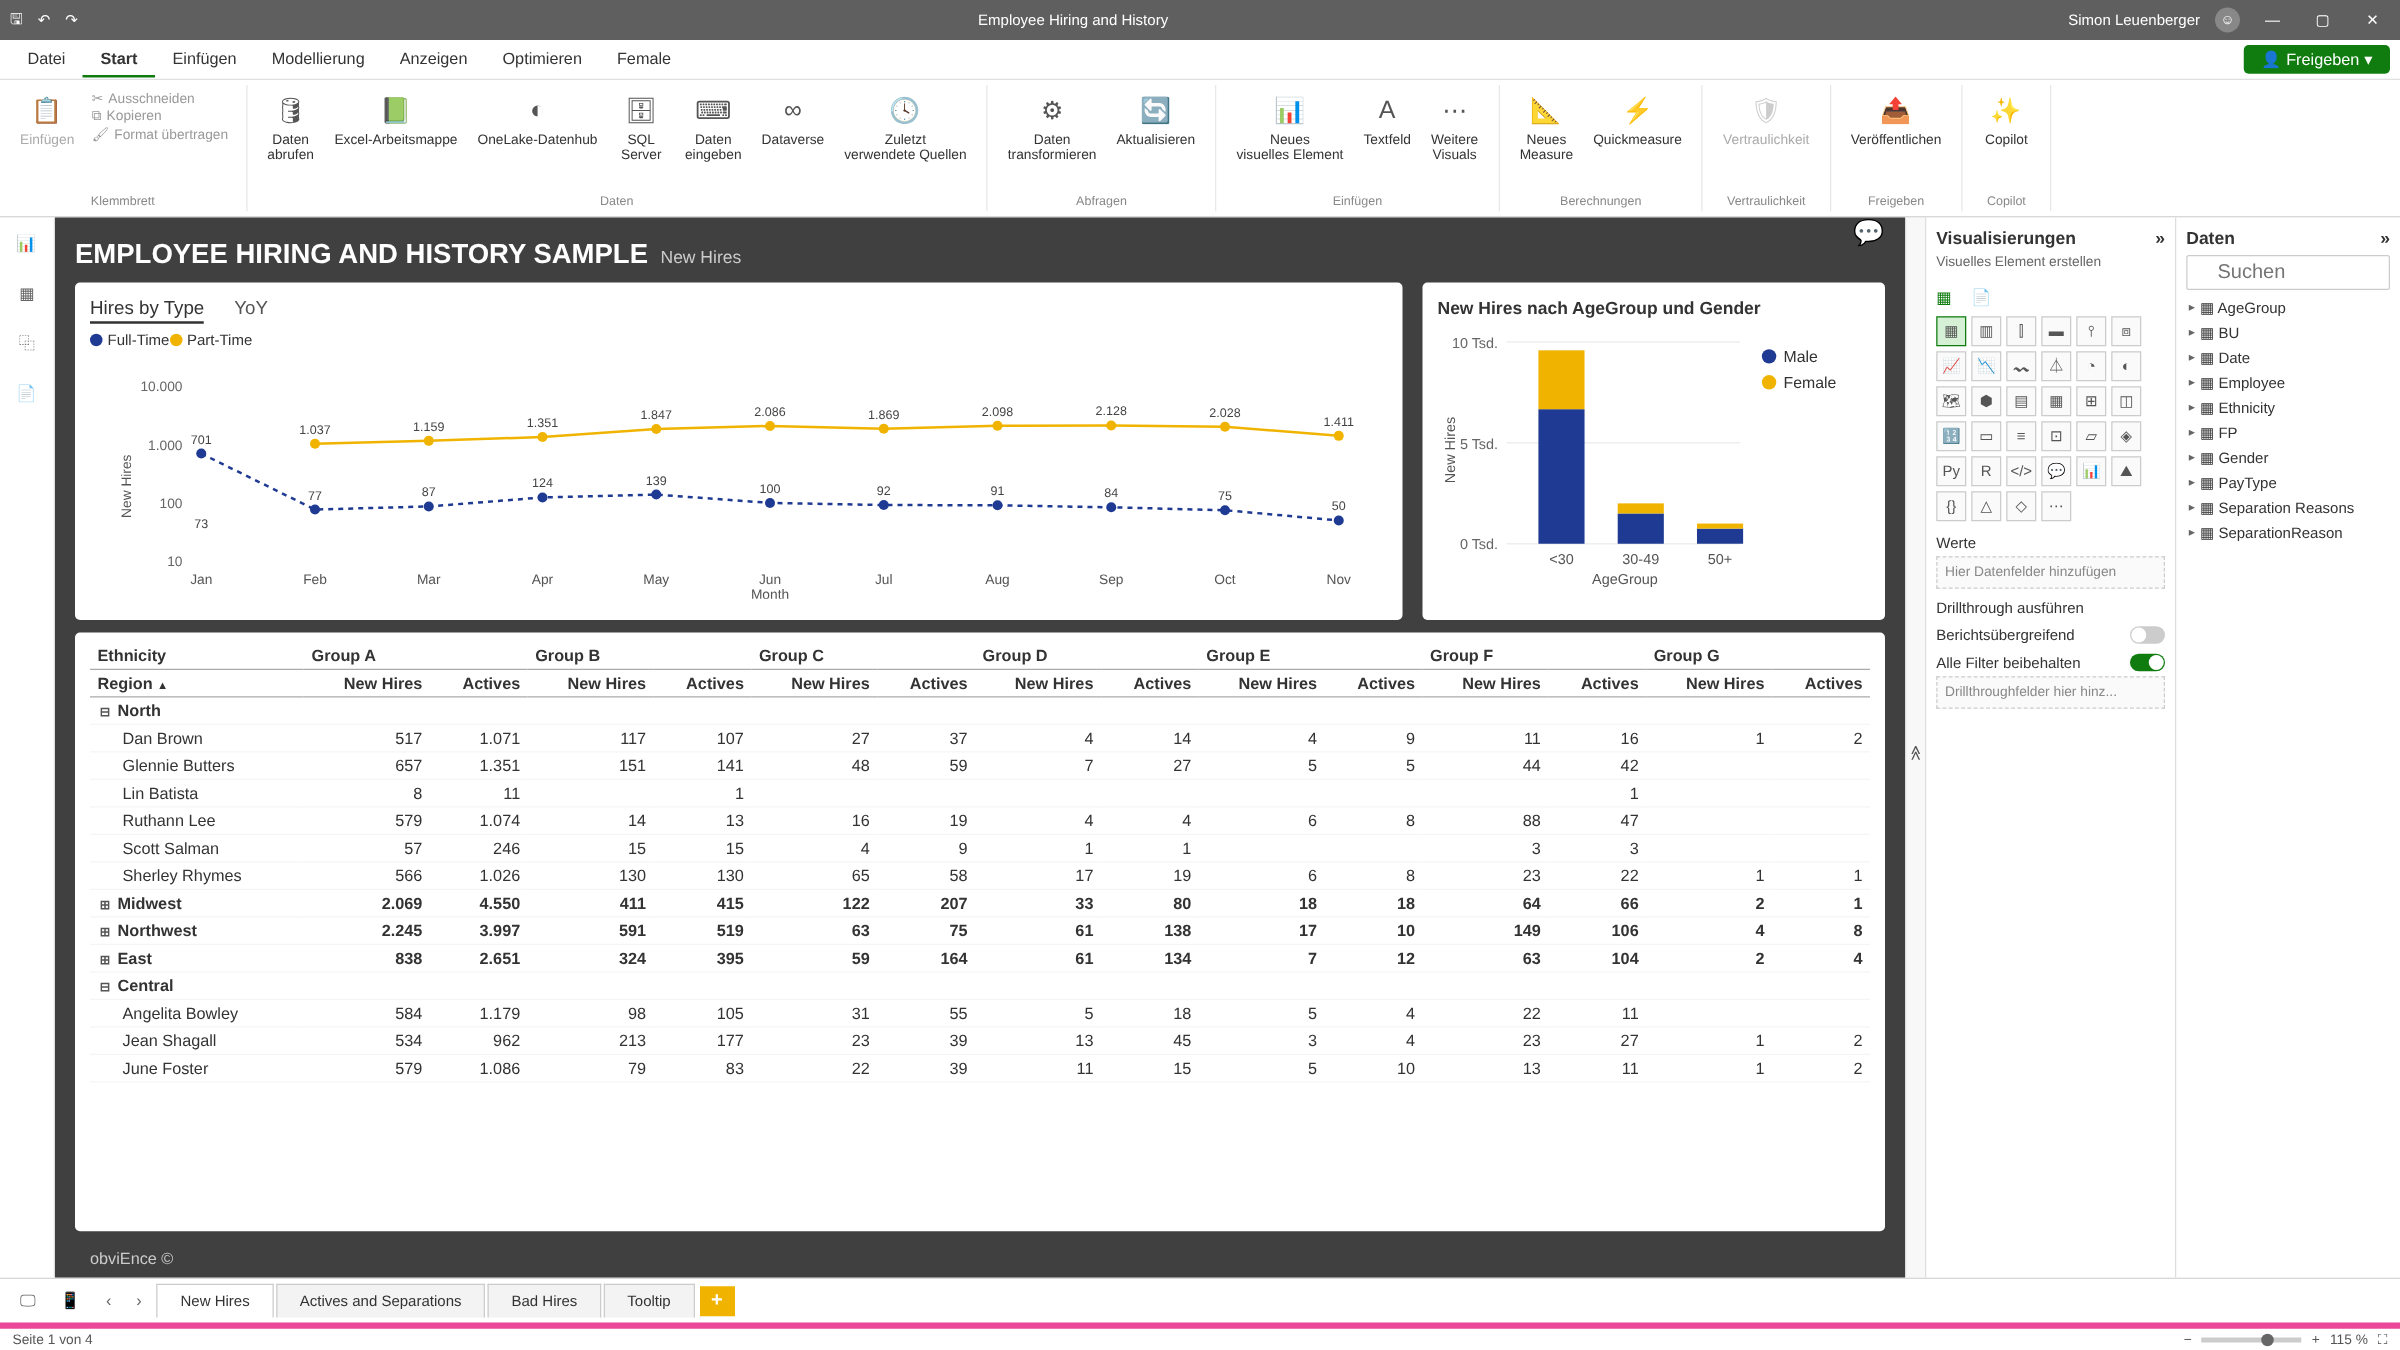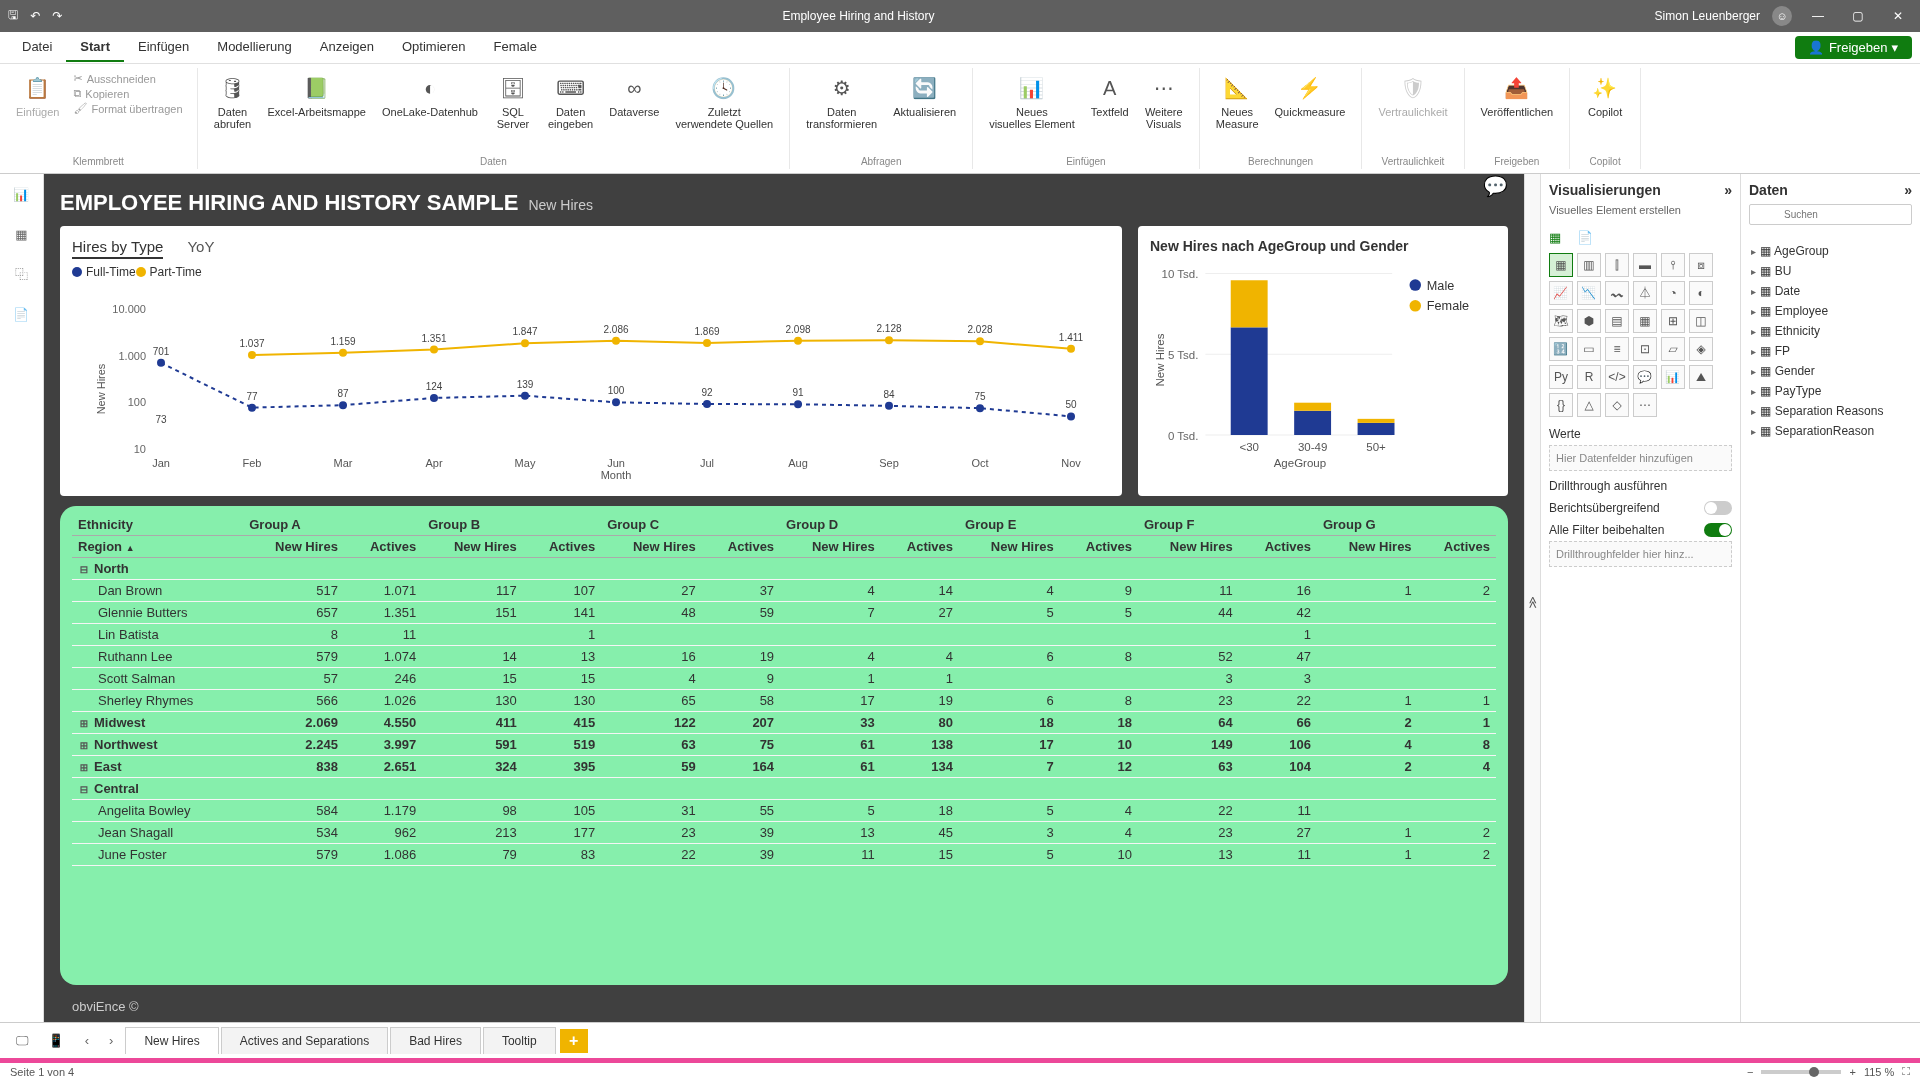--- a/index.html
+++ b/index.html
@@ -38,21 +38,21 @@
 .card-tabs{display:flex;gap:24px;font-size:15px;color:#555;margin-bottom:6px}
 .card-tabs .ct{cursor:pointer;padding-bottom:2px}
 .card-tabs .ct.active{color:#333;border-bottom:2px solid #333;font-weight:500}
 .legend{display:flex;font-size:12px;margin-bottom:20px}
 .legend span{display:flex;align-items:center;gap:4px}
 .dot{width:10px;height:10px;border-radius:50%;display:inline-block}
 .linechart{position:relative;height:180px}
 .linechart svg{width:100%;height:100%}
 .card2 h4{font-size:14px;margin-bottom:8px}
 .barchart{position:relative;height:190px}
-.matrix{background:#86efac;border-radius:16px;flex:1;overflow:hidden;position:relative}
+.matrix{background:#ffffff;border-radius:4px;flex:1;overflow:hidden;position:relative}
 .matrix-inner{overflow:auto;height:100%;padding:8px 12px}
 .matrix table{width:100%;border-collapse:collapse;font-size:13px}
 .matrix th{text-align:left;font-weight:700;padding:3px 6px;border-bottom:1px solid #aaa}
 .matrix th.num,.matrix td.num{text-align:right}
 .matrix td{padding:3px 6px;border-bottom:1px solid #f5f5f5}
 .matrix tr.bold td{font-weight:700}
 .matrix .exp{display:inline-block;width:12px;text-align:center;cursor:pointer;color:#555;font-size:10px;margin-right:4px}
 .footer-brand{color:#ccc;text-align:left;font-size:13px;padding:4px 12px}
 .filterpane{width:16px;background:#f8f8f8;border-left:1px solid #ddd;display:flex;flex-direction:column;align-items:center;padding-top:8px;writing-mode:vertical-rl;font-size:12px;color:#555;cursor:pointer}
 .vizpane{width:200px;background:#fff;border-left:1px solid #ddd;padding:8px;overflow:auto}
@@ -62,21 +62,21 @@
 .vizgrid div{width:24px;height:24px;border:1px solid #ccc;cursor:pointer;display:flex;align-items:center;justify-content:center;font-size:12px;color:#555;background:#fafafa}
 .vizgrid div.sel{background:#d6f0d6;border-color:#107c10}
 .field-drop{border:1px dashed #ccc;padding:6px;font-size:11px;color:#888;margin:4px 0;background:#fafafa}
 .pane-section{font-size:12px;margin-top:8px}
 .toggle{display:inline-block;width:28px;height:14px;background:#ccc;border-radius:7px;position:relative;vertical-align:middle;cursor:pointer}
 .toggle::after{content:"";width:12px;height:12px;background:#fff;border-radius:50%;position:absolute;top:1px;left:1px}
 .toggle.on{background:#107c10}
 .toggle.on::after{left:15px}
 .datapane{width:180px;background:#fff;border-left:1px solid #ddd;padding:8px;overflow:auto}
 .datapane h3{font-size:14px;font-weight:600;margin-bottom:6px;display:flex;justify-content:space-between}
-.search{width:100%;padding:4px 6px 4px 34px;border:1px solid #ccc;border-radius:2px;font-size:10px;margin-bottom:16px;background:#fff}
+.search{width:100%;padding:4px 6px 4px 24px;border:1px solid #ccc;border-radius:2px;font-size:16px;margin-bottom:4px;background:#fff}
 .fieldlist div{font-size:12px;padding:3px 2px;cursor:pointer;display:flex;align-items:center;gap:4px}
 .fieldlist .chev{font-size:10px;color:#666}
 .pagetabs{height:36px;background:#fff;border-top:1px solid #ccc;display:flex;align-items:center;padding:0 8px;gap:4px}
 .pagetabs .ptab{padding:6px 18px;border:1px solid #ccc;border-bottom:none;font-size:12px;cursor:pointer;background:#f3f3f3}
 .pagetabs .ptab.active{background:#fff;font-weight:500}
 .pagetabs .nav{padding:4px 8px;cursor:pointer;color:#666}
 .pagetabs .add{width:28px;height:24px;background:#f0b400;color:#fff;display:flex;align-items:center;justify-content:center;cursor:pointer;font-size:16px;font-weight:bold}
 .status{height:22px;background:#fff;border-top:5px solid #ec4899;display:flex;align-items:center;padding:0 10px;font-size:11px;color:#555;justify-content:space-between}
 .status .zoomctl{display:flex;align-items:center;gap:8px}
 .comment-icon{position:absolute;right:16px;top:0;color:#ccc;font-size:20px;cursor:pointer}
@@ -468,21 +468,21 @@
                   <td class="num">579</td>
                   <td class="num">1.074</td>
                   <td class="num">14</td>
                   <td class="num">13</td>
                   <td class="num">16</td>
                   <td class="num">19</td>
                   <td class="num">4</td>
                   <td class="num">4</td>
                   <td class="num">6</td>
                   <td class="num">8</td>
-                  <td class="num">52</td>
+                  <td class="num">88</td>
                   <td class="num">47</td>
                   <td class="num"></td>
                   <td class="num"></td>
                 </tr>
                 <tr class="">
                   <td style="padding-left:26px">Scott Salman</td>
                   <td class="num">57</td>
                   <td class="num">246</td>
                   <td class="num">15</td>
                   <td class="num">15</td>

